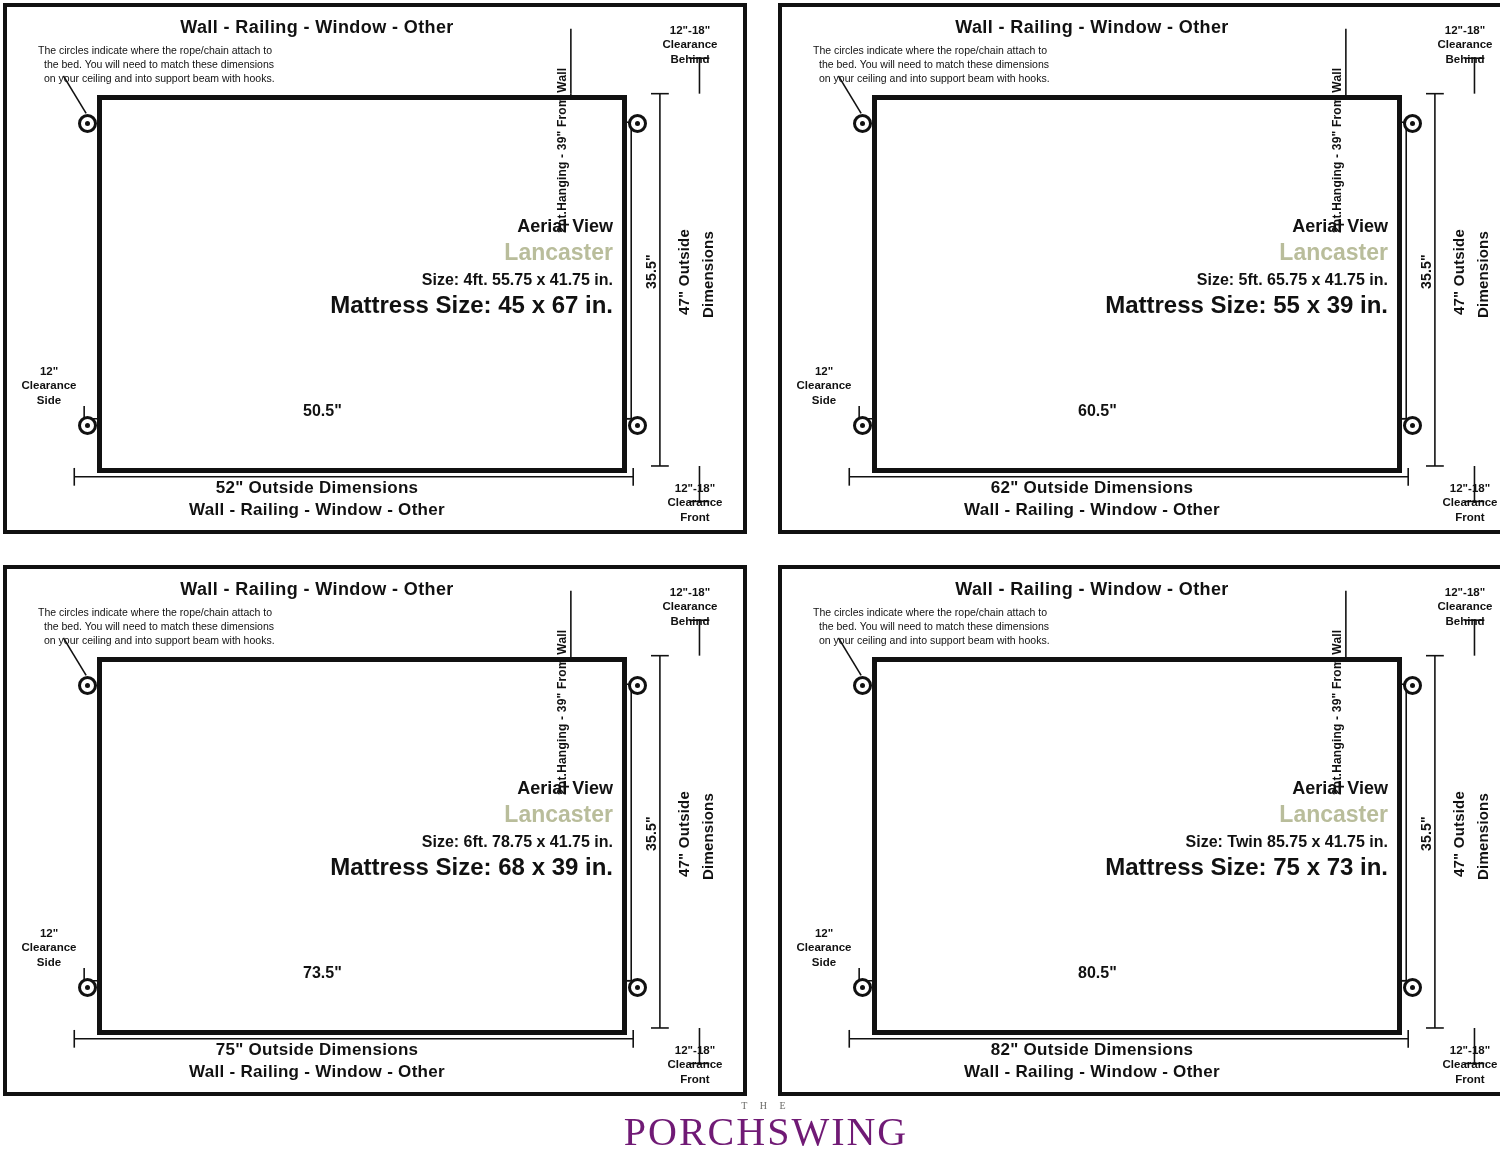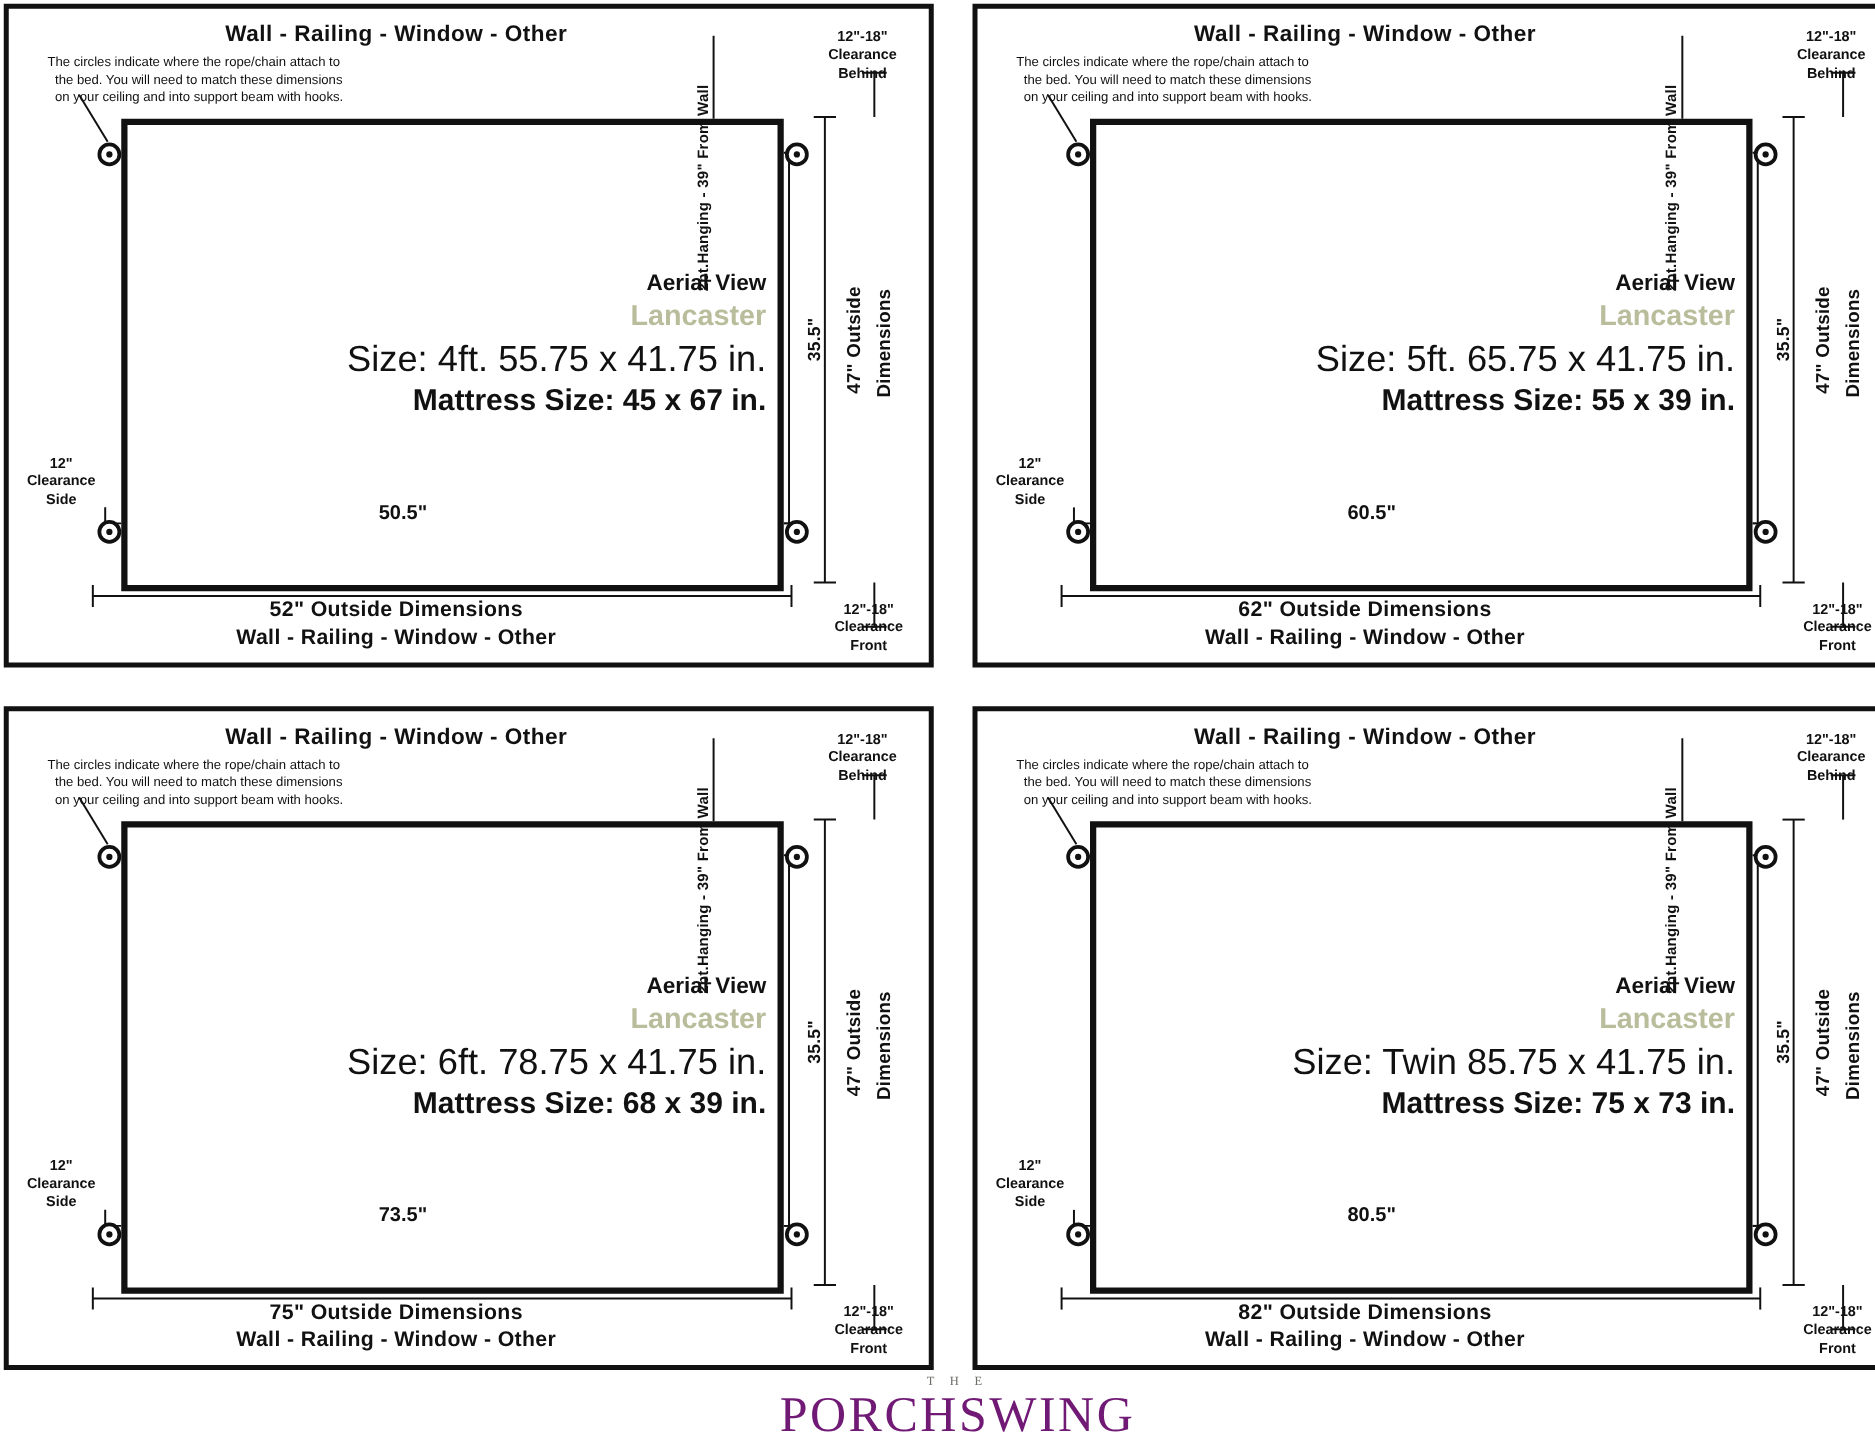--- a/index.html
+++ b/index.html
@@ -100,22 +100,22 @@
     font-weight: bold;
     margin-bottom: 2px;
   }
   .model {
     font-size: 23px;
     font-weight: bold;
     color: #b9bd9b;
     margin-bottom: 4px;
   }
   .size-line {
-    font-size: 29px;
-    font-weight: normal;
+    font-size: 16px;
+    font-weight: bold;
     line-height: 1.25;
   }
   .mattress-line {
     font-size: 24px;
     font-weight: bold;
     line-height: 1.25;
   }
 
   
   .ring {

